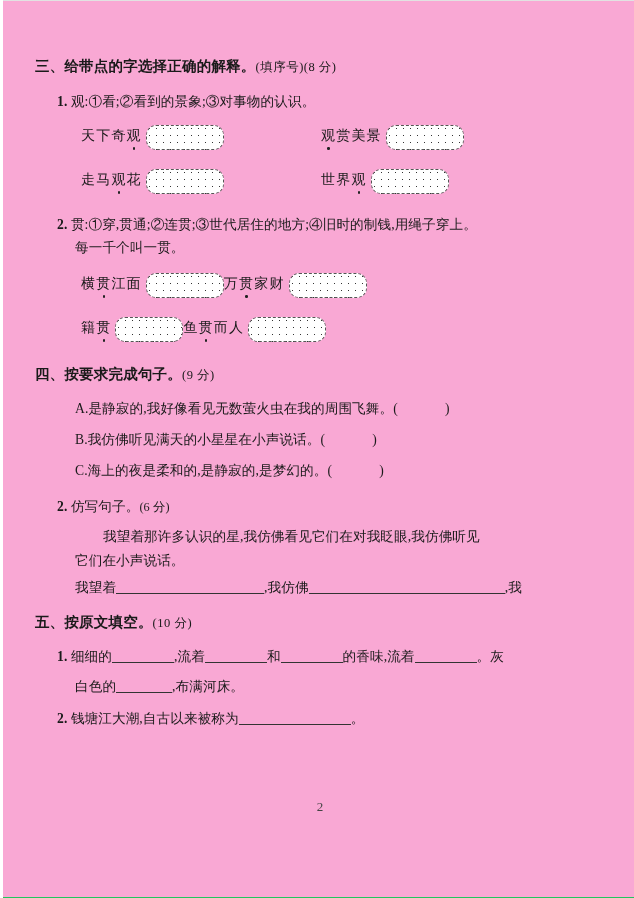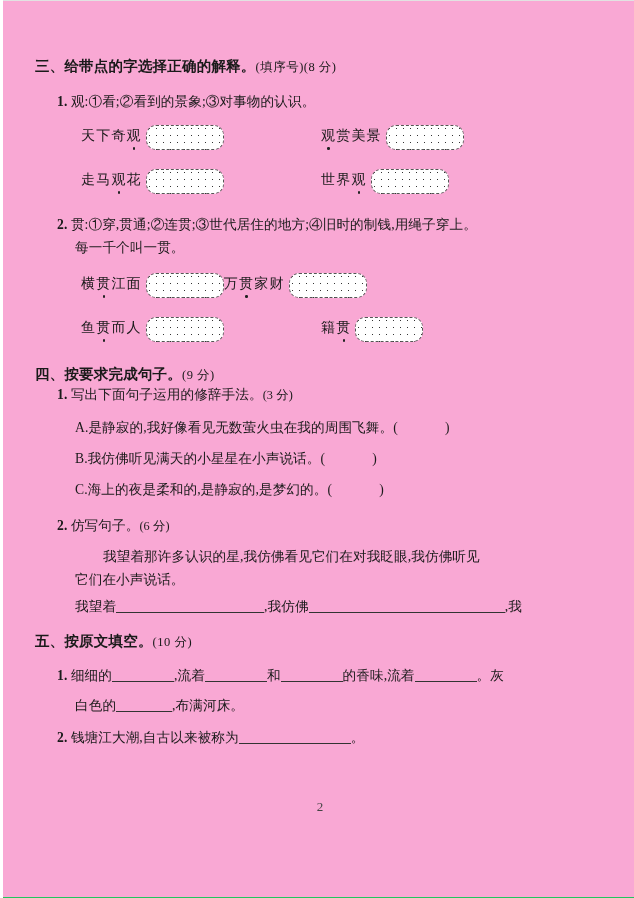--- a/index.html
+++ b/index.html
@@ -196,38 +196,34 @@
         <span class="word"><span>横</span><span class="em">贯</span><span>江面</span></span>
         <span class="ansbox" style="width:78px;"></span>
       </div>
       <div class="box-cell" style="width:240px;">
         <span class="word"><span>万</span><span class="em">贯</span><span>家财</span></span>
         <span class="ansbox" style="width:78px;"></span>
       </div>
     </div>
 
     <div class="box-row" style="margin-bottom:22px;">
-      <div class="box-cell" style="width:240px;">
-        <span class="word"><span>鱼</span><span class="em">贯</span><span>而人</span></span>
-        <span class="ansbox" style="width:78px;"></span>
-      </div>
       <div class="box-cell">
         <span class="word"><span>籍</span><span class="em">贯</span><span></span></span>
         <span class="ansbox" style="width:68px;"></span>
       </div>
-    </div>
-
-    <div class="sec-head" style="margin-top:16px; ">
+      <div class="box-cell" style="width:240px;">
+        <span class="word"><span>鱼</span><span class="em">贯</span><span>而人</span></span>
+        <span class="ansbox" style="width:78px;"></span>
+      </div>
+    </div>
+
+    <div class="sec-head" style="margin-top:16px; margin-bottom:14px;">
       <span>四、按要求完成句子。</span><span class="pts">(9 分)</span>
     </div>
 
-    <div class="item" style="margin-bottom:12px;">
-      <span class="num">1.</span>
-      <span>写出下面句子运用的修辞手法。</span><span class="pts">(3 分)</span>
-    </div>
 
     <div class="cont-line" style="margin-bottom:10px;">
       <span>A.</span><span>是静寂的,我好像看见无数萤火虫在我的周围飞舞。</span><span class="paren">(&nbsp;&nbsp;&nbsp;&nbsp;&nbsp;&nbsp;&nbsp;&nbsp;&nbsp;&nbsp;&nbsp;&nbsp;)</span>
     </div>
     <div class="cont-line" style="margin-bottom:10px;">
       <span>B.</span><span>我仿佛听见满天的小星星在小声说话。</span><span class="paren">(&nbsp;&nbsp;&nbsp;&nbsp;&nbsp;&nbsp;&nbsp;&nbsp;&nbsp;&nbsp;&nbsp;&nbsp;)</span>
     </div>
     <div class="cont-line" style="margin-bottom:15px;">
       <span>C.</span><span>海上的夜是柔和的,是静寂的,是梦幻的。</span><span class="paren">(&nbsp;&nbsp;&nbsp;&nbsp;&nbsp;&nbsp;&nbsp;&nbsp;&nbsp;&nbsp;&nbsp;&nbsp;)</span>
     </div>

